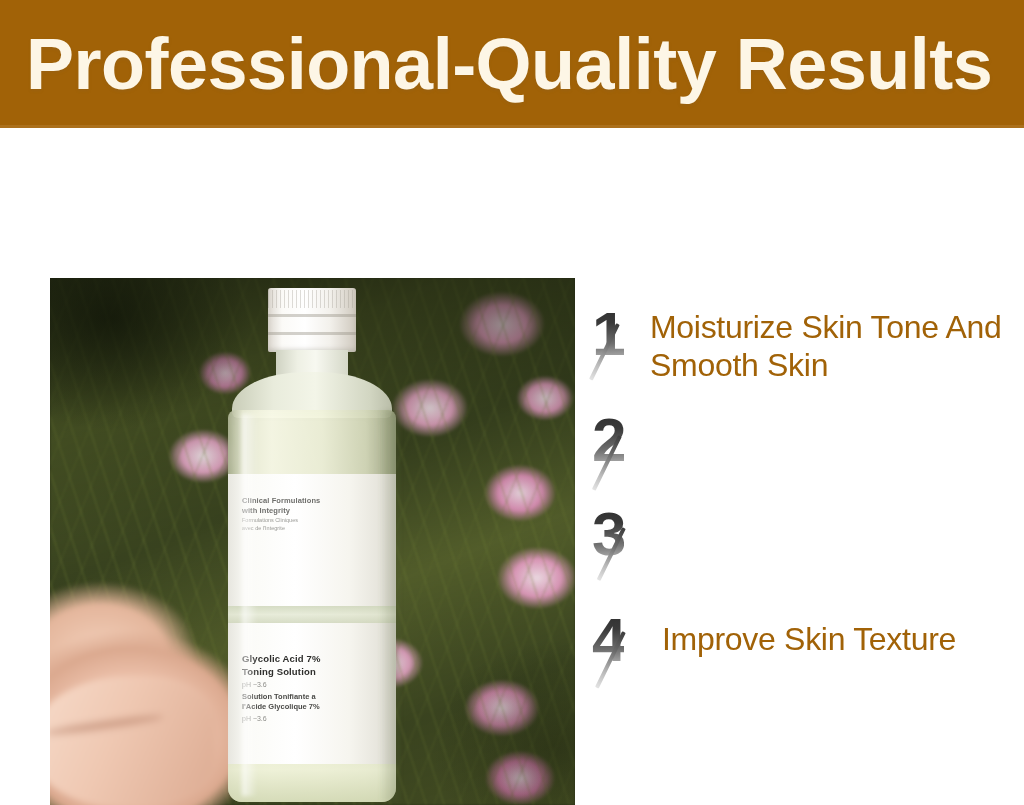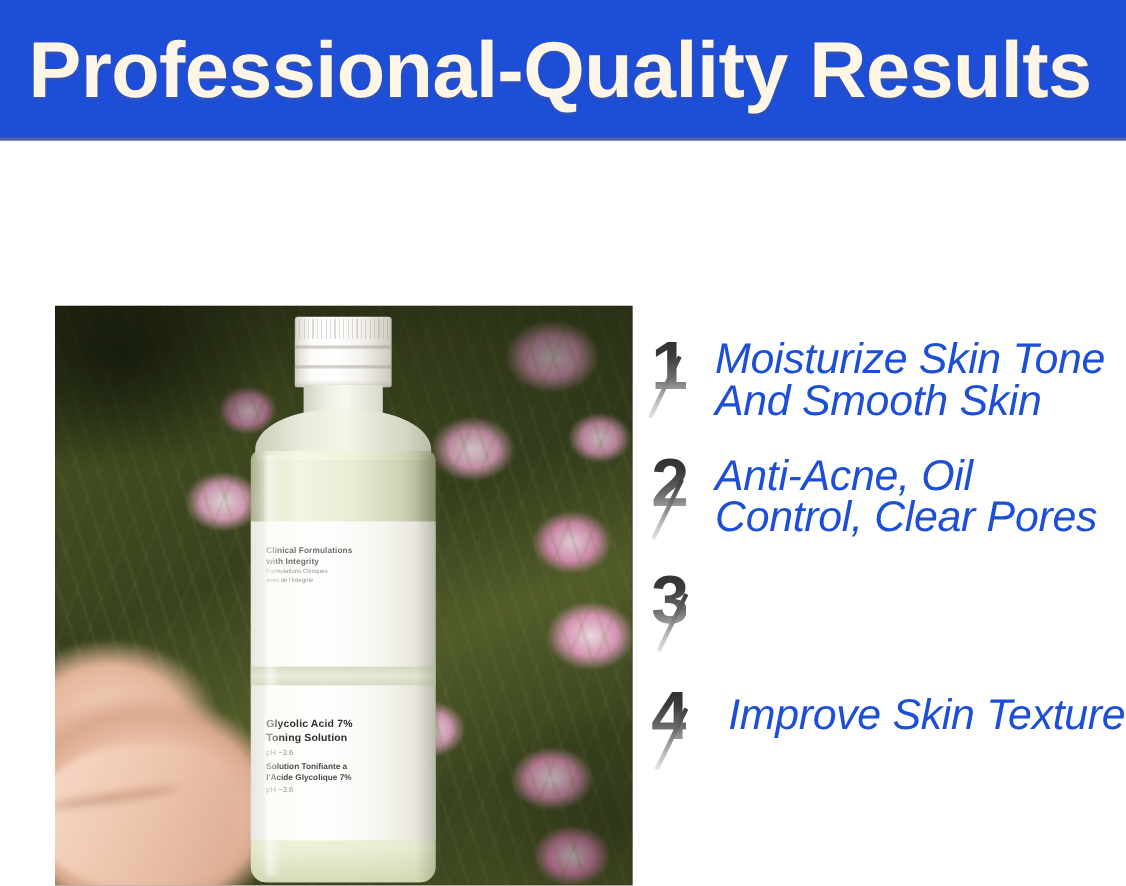--- a/index.html
+++ b/index.html
@@ -15,21 +15,21 @@
     position: relative;
   }
 
   
   .header-banner {
     position: absolute;
     left: 0;
     top: 0;
     width: 1024px;
     height: 128px;
-    background: #1d4ed8;
+    background: #a16207;
     box-sizing: border-box;
     display: flex;
     align-items: center;
     overflow: hidden;
   }
   .header-banner::after {
     content: "";
     position: absolute;
     left: 0; right: 0; bottom: 0;
     height: 3px;
@@ -343,27 +343,26 @@
     background: linear-gradient(180deg, #3c3c3c 0%, #6b6b6b 35%, #b9b9b9 72%, #e4e4e4 100%);
     border-radius: 1px;
   }
   .r1 .num-slash { left: 24px; top: 24px; height: 62px; }
   .r2 .num-slash { left: 26px; top: 30px; height: 60px; }
   .r3 .num-slash { left: 30px; top: 28px; height: 58px; }
   .r4 .num-slash { left: 30px; top: 26px; height: 62px; }
 
   .benefit-text {
     flex: 1;
-    font-size: 39px;
+    font-size: 32px;
     line-height: 38px;
-    color: #1d4ed8;
+    color: #a16207;
     font-weight: 400;
     letter-spacing: -0.3px;
     padding-top: 8px;
-    font-style: italic;
   }
   .r3 .benefit-text, .r4 .benefit-text { padding-top: 14px; padding-left: 12px; }
 </style>
 </head>
 <body>
 
 <div class="header-banner">
   <div class="header-title">Professional-Quality Results</div>
 </div>
 
@@ -422,21 +421,20 @@
         <div class="num-slash"></div>
       </div>
       <div class="benefit-text">Moisturize Skin Tone And Smooth Skin</div>
     </div>
 
     <div class="benefit-row r2">
       <div class="num-wrap">
         <div class="num">2</div>
         <div class="num-slash"></div>
       </div>
-      <div class="benefit-text">Anti-Acne, Oil Control, Clear Pores</div>
     </div>
 
     <div class="benefit-row r3">
       <div class="num-wrap">
         <div class="num">3</div>
         <div class="num-slash"></div>
       </div>
     </div>
 
     <div class="benefit-row r4">

